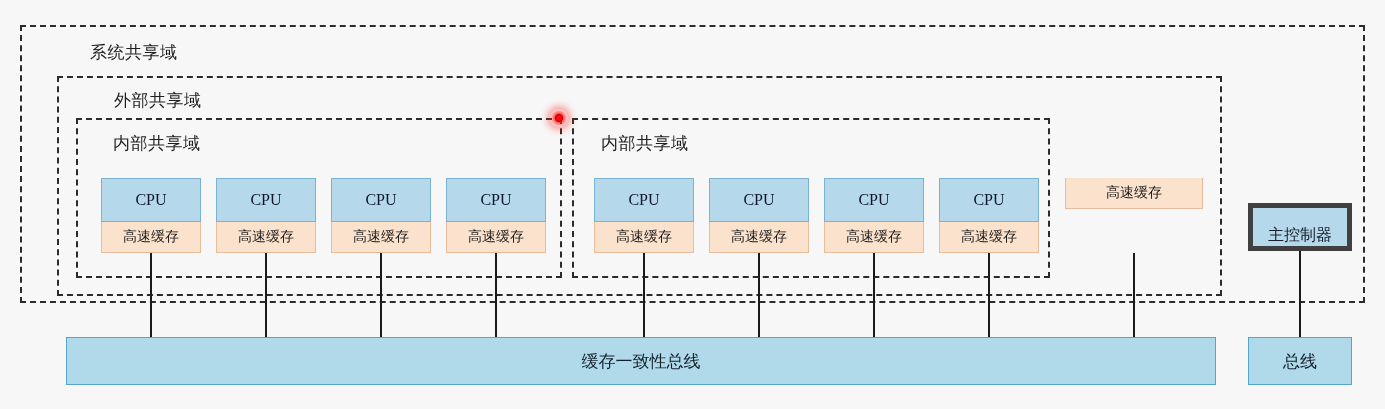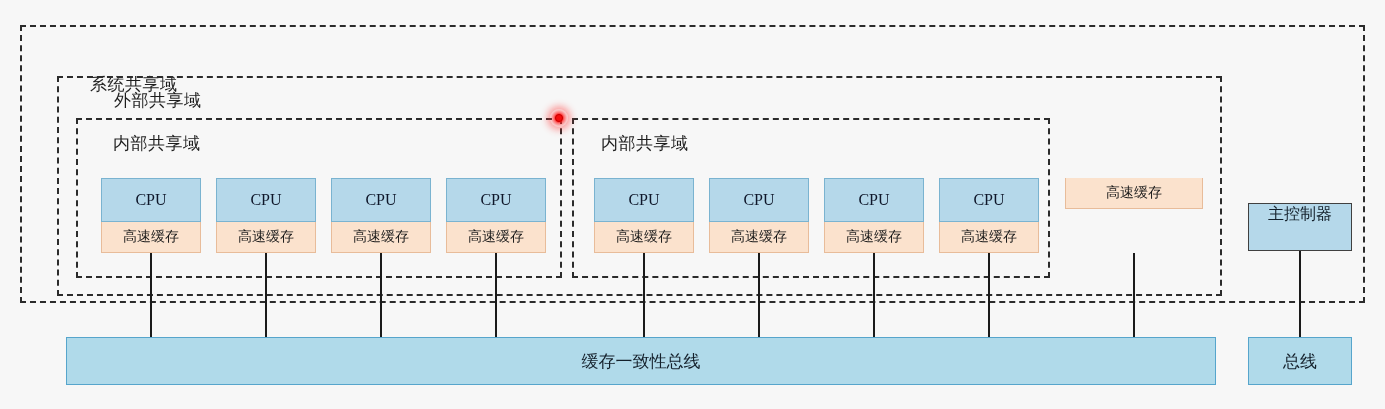--- a/index.html
+++ b/index.html
@@ -16,21 +16,21 @@
   #system-domain{left:20px;top:25px;width:1345px;height:278px;}
   #external-domain{left:57px;top:76px;width:1165px;height:220px;}
   #inner-domain-left{left:76px;top:118px;width:486px;height:160px;}
   #inner-domain-right{left:572px;top:118px;width:478px;height:160px;}
 
   .domain-label{
     position:absolute;
     font-size:17px;color:#1d1d1d;white-space:nowrap;
     letter-spacing:.5px;
   }
-  #system-domain .domain-label{left:68px;top:14px;margin-top:32px;}
+  #system-domain .domain-label{left:68px;top:14px;}
   #external-domain .domain-label{left:55px;top:11px;}
   #inner-domain-left .domain-label{left:35px;top:12px;}
   #inner-domain-right .domain-label{left:27px;top:12px;}
 
   
   .unit{position:absolute;width:100px;top:178px;}
   .unit .core{
     height:44px;background:#b5d8ea;border:1px solid #7ab3d0;
     box-sizing:border-box;
     display:flex;align-items:center;justify-content:center;
@@ -54,22 +54,22 @@
     box-sizing:border-box;
     display:flex;align-items:center;justify-content:center;
     font-size:17px;color:#14202b;
   }
   #coherence-bus{left:66px;top:337px;width:1150px;}
   #side-bus{left:1248px;top:337px;width:104px;}
 
   
   #main-controller{
     position:absolute;left:1248px;top:203px;width:104px;height:48px;
-    background:#b5d8ea;border:1px solid #404040;box-sizing:border-box;
-    display:flex;align-items:flex-start;justify-content:center;
+    background:#b5d8ea;border:5px solid #404040;box-sizing:border-box;
+    display:flex;align-items:flex-end;justify-content:center;
     font-size:16px;color:#14202b;
   }
 
   
   #boundary-marker{
     position:absolute;left:550px;top:109px;width:18px;height:18px;
     border-radius:50%;
     background:radial-gradient(circle at 50% 50%,
         #ff1414 0%, #ff1414 26%, rgba(255,40,40,.62) 42%,
         rgba(255,70,70,.30) 62%, rgba(255,110,110,0) 100%);

